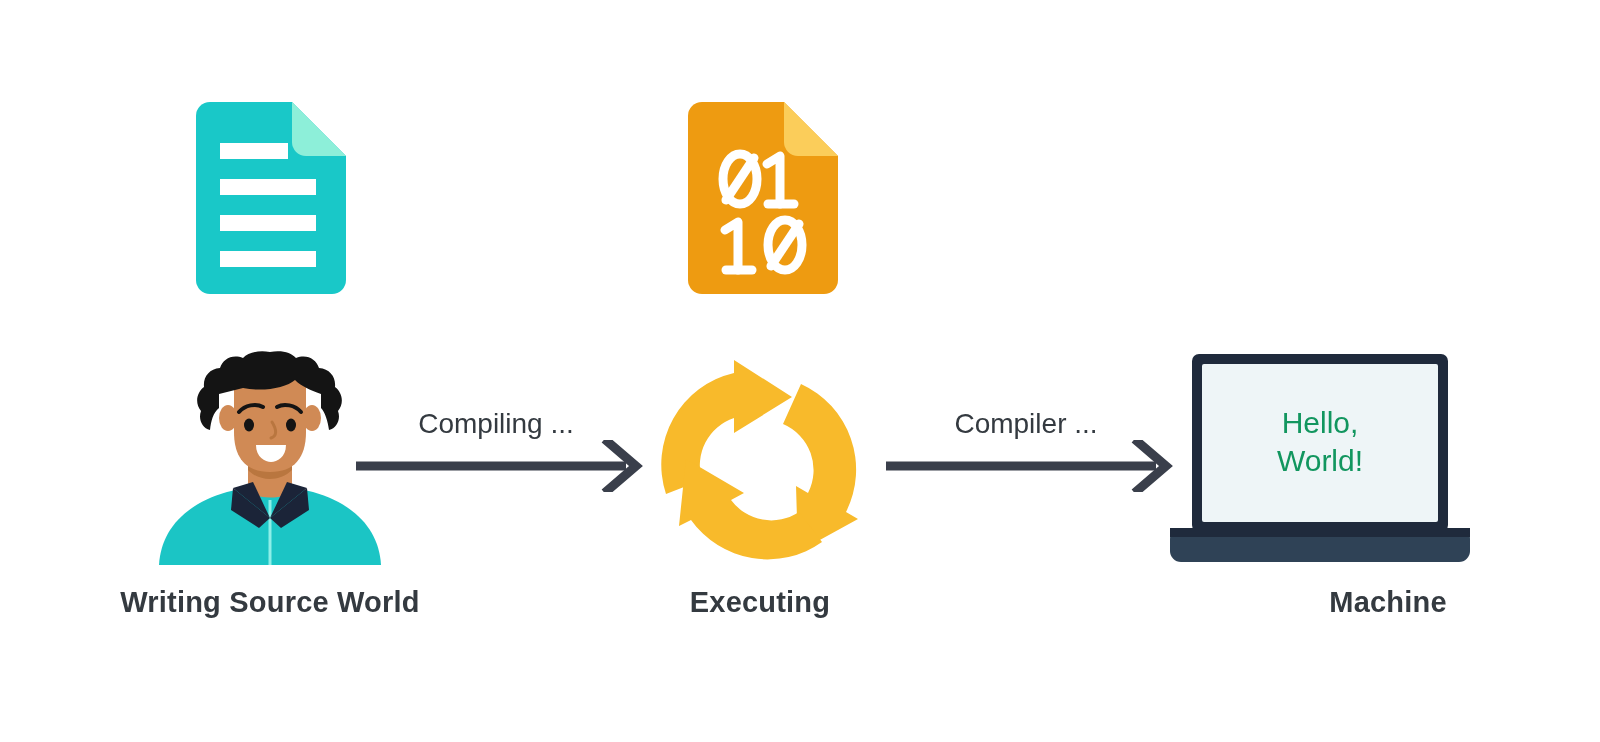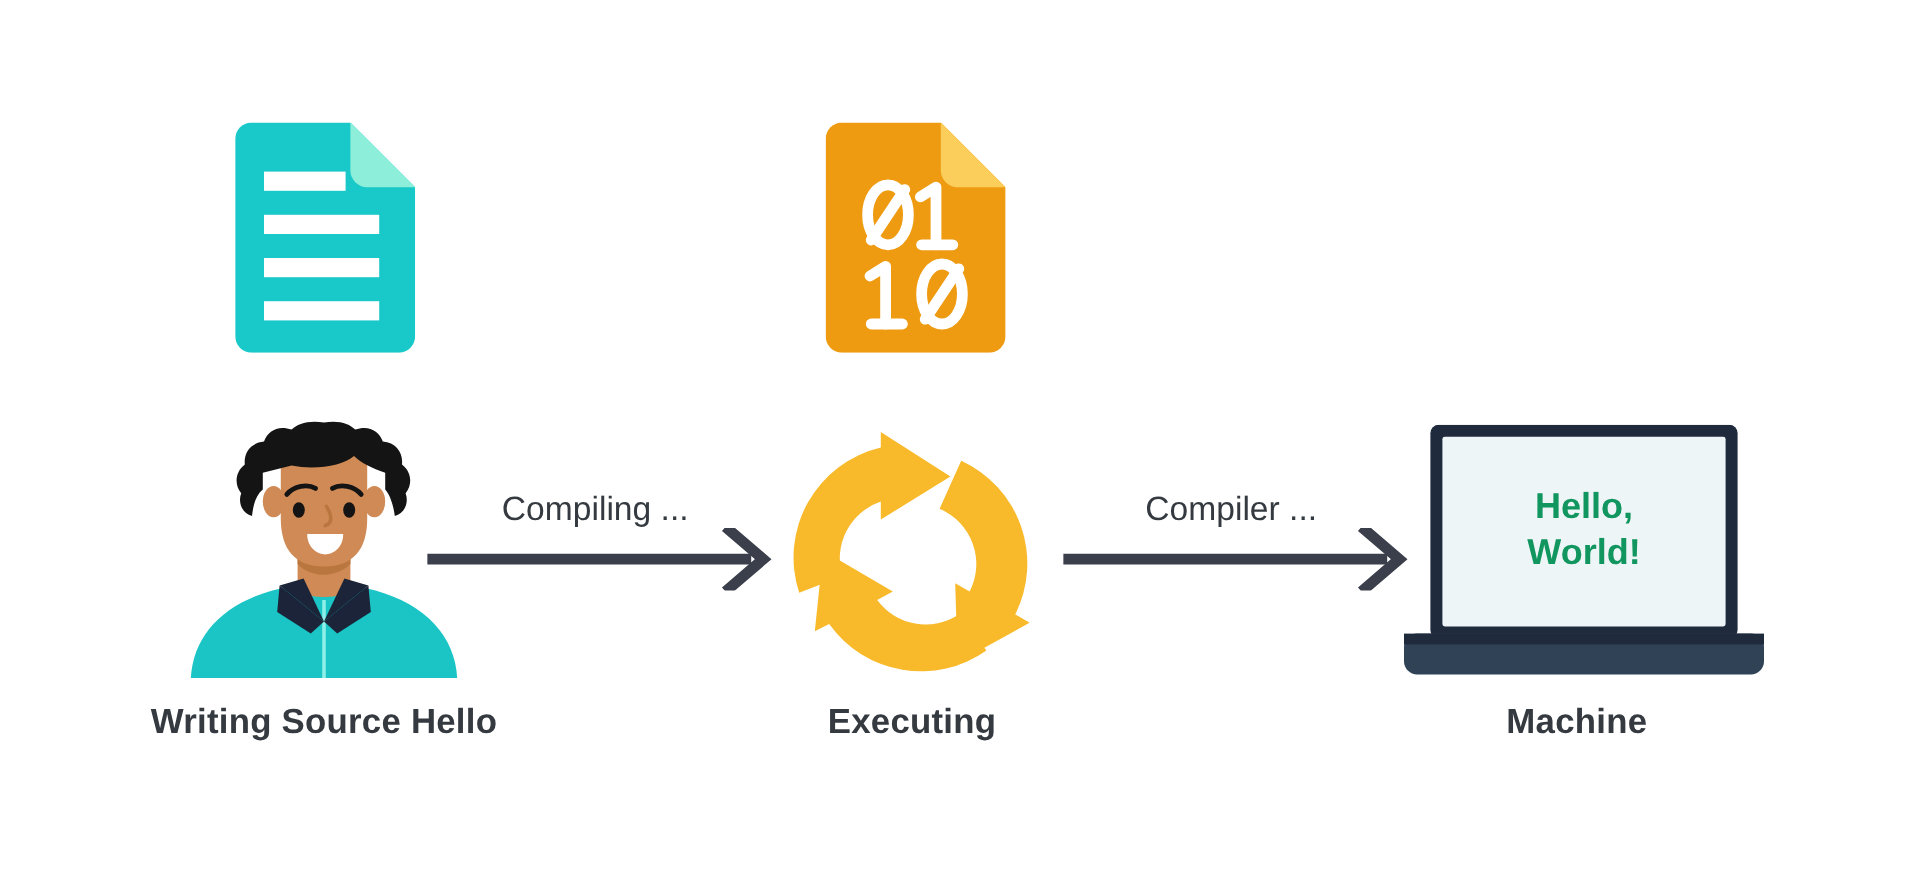--- a/index.html
+++ b/index.html
@@ -53,21 +53,21 @@
 
   
   .cycle { position: absolute; }
 
   
   .laptop { position: absolute; }
   .laptop-screen-text {
     position: absolute;
     text-align: center;
     font-family: "Liberation Sans", sans-serif;
-    font-weight: bold;
+    font-weight: normal;
     font-size: 30px;
     line-height: 38px;
     color: #12965F;
     white-space: pre-line;
   }
 </style>
 </head>
 <body>
 
 <div id="canvas">
@@ -210,19 +210,19 @@
       <rect x="22" y="0" width="256" height="178" rx="7" ry="7" fill="#1F2A3C"></rect>
       <rect x="32" y="10" width="236" height="158" rx="2" ry="2" fill="#EEF5F7"></rect>
 
       <rect x="0" y="174" width="300" height="34" rx="11" ry="11" fill="#2F4256"></rect>
       <rect x="0" y="174" width="300" height="9" fill="#1F2A3C"></rect>
     </svg>
     <div class="laptop-screen-text" style="left:32px; top:50px; width:236px;">Hello,
 World!</div>
   </div>
 
-  <div class="stage-label" style="left:70px; top:586px; width:400px;">Writing Source Hello</div>
+  <div class="stage-label" style="left:70px; top:586px; width:400px;">Writing Source World</div>
 
   <div class="stage-label" style="left:610px; top:586px; width:300px;">Executing</div>
 
-  <div class="stage-label" style="left:1164px; top:586px; width:300px;">Machine</div>
+  <div class="stage-label" style="left:1238px; top:586px; width:300px;">Machine</div>
 
 </div>
 
 </body></html>

